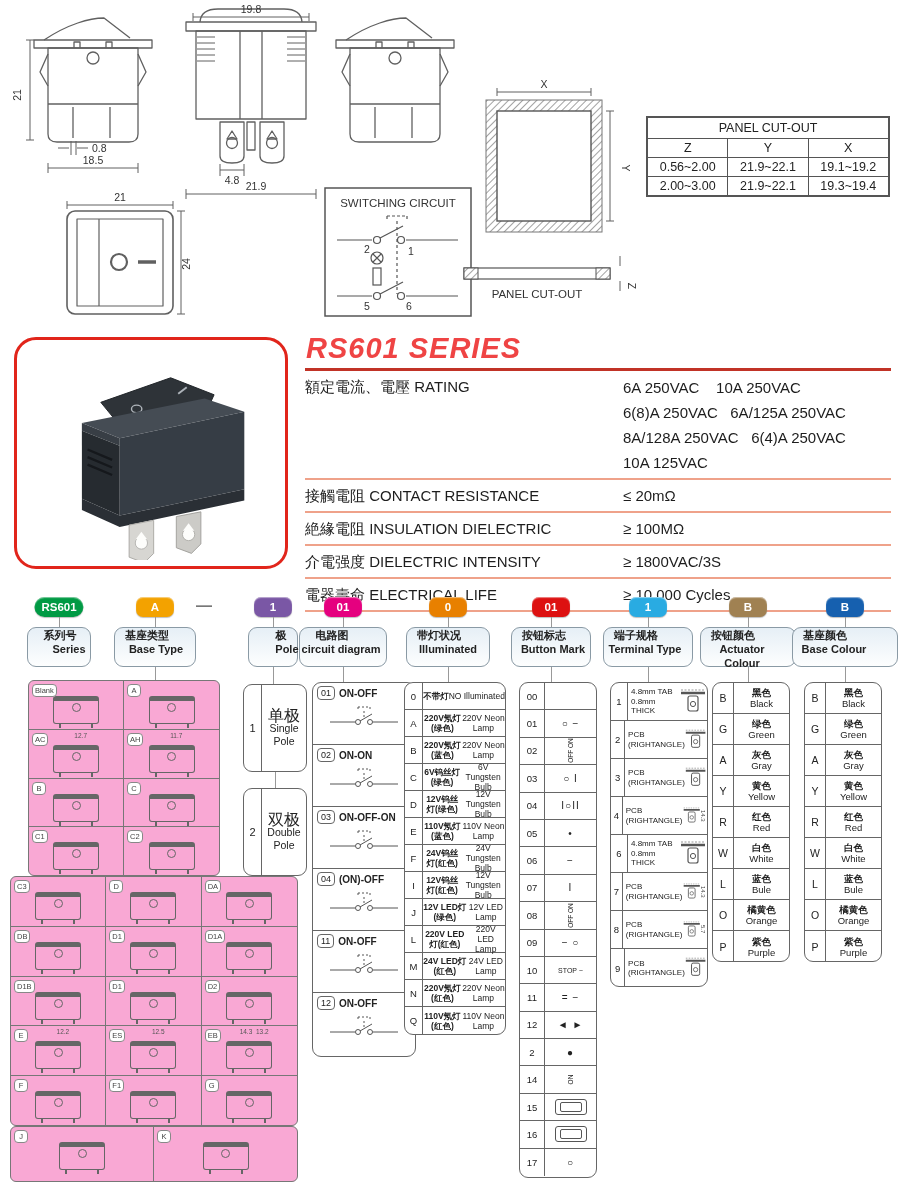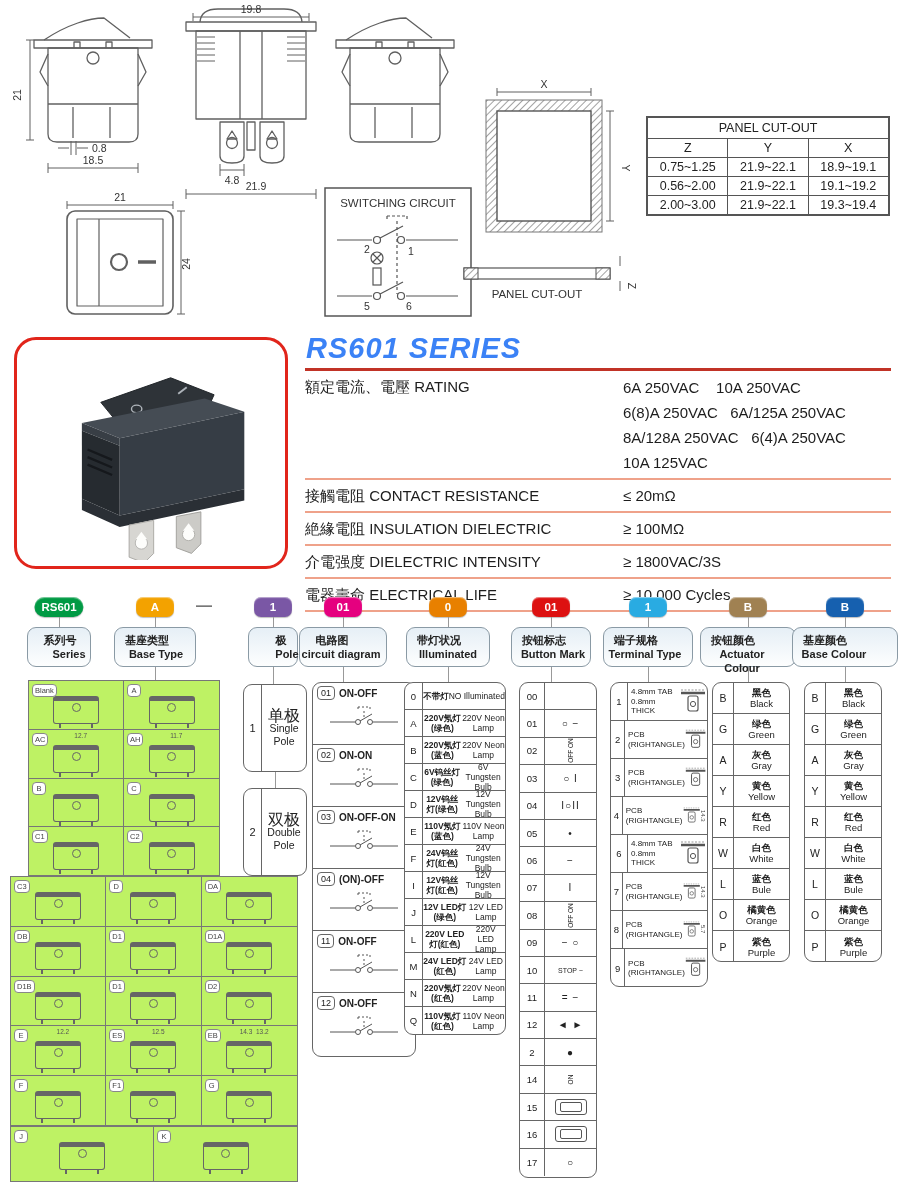--- a/index.html
+++ b/index.html
@@ -15,42 +15,42 @@
   .cut td,.cut th{border:1px solid #555;text-align:center;font-weight:normal;padding:2px 0}
   .cut .t{font-size:12.5px;padding:3px 0}
   .cut{border:2px solid #555}
 
   
   .photo{position:absolute;left:14px;top:337px;width:268px;height:226px;
          border:3px solid #e1251b;border-radius:22px;background:#fff;overflow:hidden}
 
   
   .stitle{position:absolute;left:306px;top:332px;font-size:29px;font-weight:bold;
-          font-style:italic;color:#3b82f6;letter-spacing:1px}
+          font-style:italic;color:#ef4444;letter-spacing:1px}
   .redline{position:absolute;left:305px;top:368px;width:586px;height:3px;background:#c13326}
   .specs{position:absolute;left:305px;top:371px;width:586px}
   .spec{display:flex;border-bottom:2px solid #efa28a;padding:4px 0 3px;font-size:15px;color:#1d1d1d}
   .slabel{width:318px;line-height:24px}
   .sval{line-height:24px}
   .svals div{line-height:25px;white-space:pre}
 
   
   .badge{position:absolute;top:597px;transform:translateX(-50%);height:20px;line-height:20px;
          min-width:24px;padding:0 7px;border-radius:7px;color:#fff;font-size:11.5px;font-weight:bold;
          text-align:center;box-shadow:inset 0 1px 1px rgba(255,255,255,.5),0 1px 1px rgba(0,0,0,.25)}
   .bwrap div:nth-of-type(1){left:59px}.bwrap div:nth-of-type(2){left:155px}
   .bwrap div:nth-of-type(3){left:273px}.bwrap div:nth-of-type(4){left:343px}
   .bwrap div:nth-of-type(5){left:448px}.bwrap div:nth-of-type(6){left:551px}
   .bwrap div:nth-of-type(7){left:648px}.bwrap div:nth-of-type(8){left:748px}
   .bwrap div:nth-of-type(9){left:845px}
   .codedash{position:absolute;left:204px;top:597px;transform:translateX(-50%);
             font-size:16px;font-weight:bold;color:#777}
   .obox{position:absolute;top:627px;transform:translateX(-50%);height:40px;border:1px solid #8a9aa5;
         border-radius:9px;background:linear-gradient(#e6eff6,#fdfefe);text-align:center;
-        font-size:11px;font-weight:bold;color:#222;padding-top:5px;box-sizing:border-box;line-height:14px}
+        font-size:11px;font-weight:bold;color:#222;box-sizing:border-box;line-height:14px}
   .owrap div:nth-of-type(1){left:59px;width:64px}.owrap div:nth-of-type(2){left:155px;width:82px}
   .owrap div:nth-of-type(3){left:273px;width:50px}.owrap div:nth-of-type(4){left:343px;width:88px}
   .owrap div:nth-of-type(5){left:448px;width:84px}.owrap div:nth-of-type(6){left:551px;width:80px}
   .owrap div:nth-of-type(7){left:648px;width:90px}.owrap div:nth-of-type(8){left:748px;width:96px}
   .owrap div:nth-of-type(9){left:845px;width:106px}
   .vl{position:absolute;width:1px;background:#999}
 
   
   .tbl{position:absolute;border:1.5px solid #666;border-radius:9px;background:#fff;
        overflow:hidden;box-sizing:border-box}
@@ -112,21 +112,21 @@
   #act{left:712px}#basec{left:804px}
   .korow{height:31px;border-bottom:1px solid #666;display:flex;box-sizing:border-box}
   .korow:last-of-type{border-bottom:none}
   .kocode{width:20px;border-right:1px solid #666;display:flex;align-items:center;
           justify-content:center;font-size:10.5px}
   .kotxt{flex:1;display:flex;flex-direction:column;align-items:center;justify-content:center;
          font-size:9.5px;line-height:11px;text-align:center}
   .kocn{font-weight:bold}
 
   
-  .grid{position:absolute;border:1.5px solid #777;border-radius:0;display:grid;box-sizing:border-box;background:#bef264}
+  .grid{position:absolute;border:1.5px solid #777;border-radius:6px;display:grid;box-sizing:border-box;background:#f9a8d4}
   .grid2{left:28px;top:680px;width:192px;height:196px;grid-template-columns:1fr 1fr}
   .grid3{left:10px;top:876px;width:288px;height:250px;grid-template-columns:repeat(3,1fr)}
   .gridlast{left:10px;top:1126px;width:288px;height:56px;grid-template-columns:1fr 1fr}
   .btcell{position:relative;border-right:1px solid #777;border-bottom:1px solid #777;box-sizing:border-box}
   .grid2 div.btcell:nth-of-type(2n){border-right:none}
   .grid2 div.btcell:nth-of-type(n+7){border-bottom:none}
   .grid3 div.btcell:nth-of-type(3n){border-right:none}
   .grid3 div.btcell:nth-of-type(n+13){border-bottom:none}
   .gridlast div.btcell{border-bottom:none}
   .gridlast div.btcell:nth-of-type(2){border-right:none}
@@ -289,25 +289,20 @@
     <tbody>
         <tr>
           <td class="t" colspan="3">PANEL CUT-OUT</td>
         </tr>
     <tr>
       <th>Z</th>
       <th>Y</th>
       <th>X</th>
     </tr>
     <tr>
-      <td>0.75~1.25</td>
-      <td>21.9~22.1</td>
-      <td>18.9~19.1</td>
-    </tr>
-    <tr>
       <td>0.56~2.00</td>
       <td>21.9~22.1</td>
       <td>19.1~19.2</td>
     </tr>
     <tr>
       <td>2.00~3.00</td>
       <td>21.9~22.1</td>
       <td>19.3~19.4</td>
     </tr>
   </tbody>

